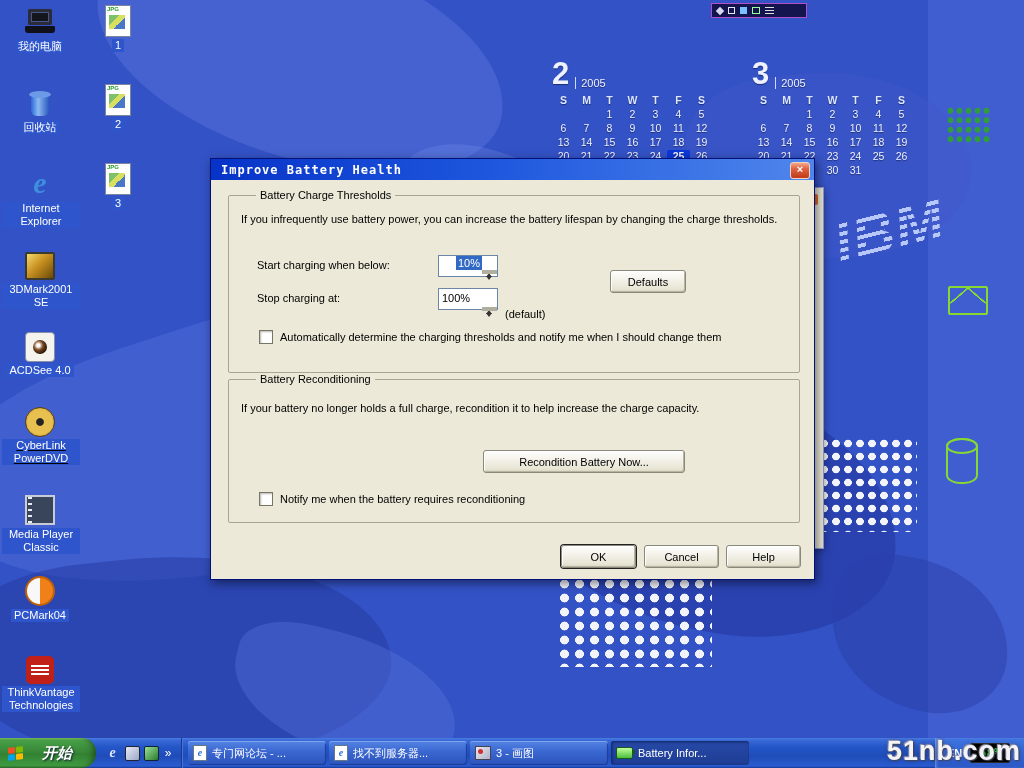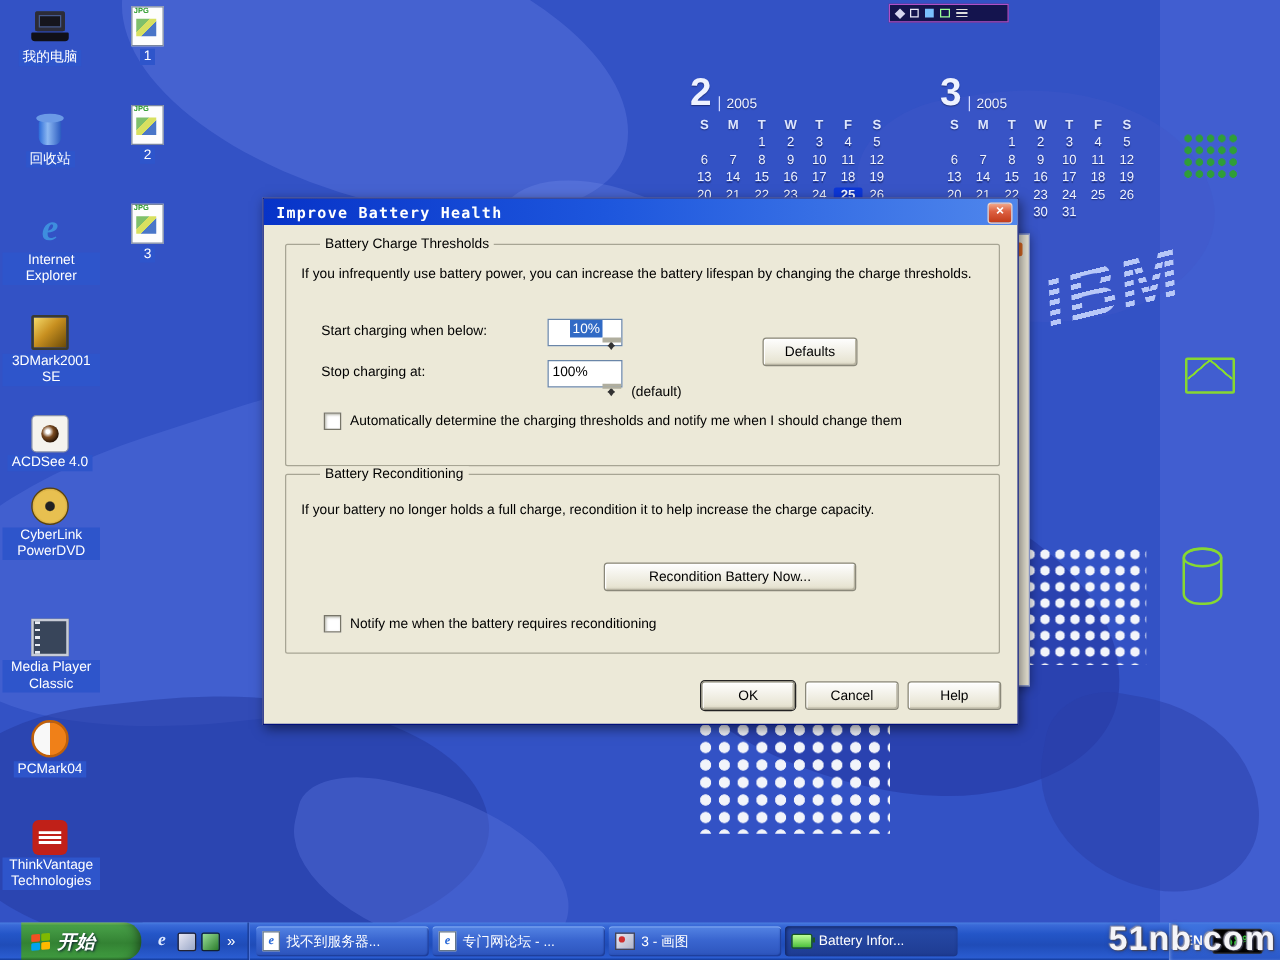--- a/index.html
+++ b/index.html
@@ -118,23 +118,23 @@
        background:#14144e;border:1px solid #b050c8;display:flex;align-items:center;gap:5px;padding:0 5px;box-sizing:border-box;}
   .cap{flex:0 0 auto;}
   .cap1{width:6px;height:6px;background:#d8d8f0;transform:rotate(45deg);}
   .cap2{width:7px;height:7px;border:1px solid #e8e8f8;box-sizing:border-box;}
   .cap3{width:7px;height:7px;background:#7ac0ff;}
   .cap4{width:8px;height:7px;border:1px solid #9f9;box-sizing:border-box;}
   .cap5{width:9px;height:8px;background:repeating-linear-gradient(180deg,#ddd 0 1px,transparent 1px 3px);}
   
   .taskbar{position:absolute;left:0;bottom:0;width:1024px;height:30px;z-index:8;display:flex;
        background:linear-gradient(#4b7fe0 0,#3a6ad8 2px,#2456c8 9px,#1f4cb8 18px,#2a5cd0 28px,#123a9a 30px);}
-  .startbtn{flex:0 0 96px;height:30px;border-radius:0 14px 14px 0;display:flex;align-items:center;gap:6px;padding-left:8px;box-sizing:border-box;
+  .startbtn{flex:0 0 96px;height:30px;border-radius:0 14px 14px 0;display:flex;align-items:center;gap:19px;padding-left:8px;box-sizing:border-box;
        background:linear-gradient(#7aba5a 0,#48a048 8%,#338233 55%,#3f9a3f 92%,#2a6a2a);
-       box-shadow:inset -7px 0 9px -6px rgba(0,0,0,.55);margin-left:17px;}
+       box-shadow:inset -7px 0 9px -6px rgba(0,0,0,.55);}
   .startlabel{color:#fff;font-weight:bold;font-size:15px;font-style:italic;text-shadow:1px 1px 2px #123;}
   .winflag{display:grid;grid-template-columns:7px 7px;grid-auto-rows:6px;gap:1px;transform:skewY(-6deg);}
   .winflag i{border-radius:1px;}
   .wf1{background:#f25022;} .wf2{background:#7fba00;} .wf3{background:#00a4ef;} .wf4{background:#ffb900;}
   .quicklaunch{display:flex;align-items:center;padding:0 6px;border-right:1px solid #1a3a90;box-shadow:1px 0 0 #4a72d8;}
   .ql{width:17px;height:17px;margin:0 2px;display:flex;align-items:center;justify-content:center;border-radius:2px;}
   .ql.iq{color:#dce8ff;font:italic bold 14px "Liberation Serif",serif;}
   .ql.m1{width:13px;height:13px;background:linear-gradient(135deg,#e8e8f4,#9aa8c8);border:1px solid #223;}
   .ql.m2{width:13px;height:13px;background:linear-gradient(135deg,#9ae09a,#2a7a2a);border:1px solid #123;}
   .ql.chev{color:#fff;font-size:12px;width:10px;}
@@ -300,21 +300,21 @@
         <div class="lbl">Internet Explorer</div>
       </div>
       <div class="dicon" style="top: 249px;">
         <div class="ic mark3d"></div>
         <div class="lbl">3DMark2001 SE</div>
       </div>
       <div class="dicon" style="top: 330px;">
         <div class="ic acdsee"></div>
         <div class="lbl">ACDSee 4.0</div>
       </div>
-      <div class="dicon" style="top: 388px;">
+      <div class="dicon" style="top: 405px; text-decoration: underline;">
         <div class="ic pdvd"></div>
         <div class="lbl">CyberLink PowerDVD</div>
       </div>
       <div class="dicon" style="top: 492px;">
         <div class="ic mpc"></div>
         <div class="lbl">Media Player Classic</div>
       </div>
       <div class="dicon" style="top: 573px;">
         <div class="ic pcmark"></div>
         <div class="lbl">PCMark04</div>
@@ -413,25 +413,25 @@
     </div>
     <div class="quicklaunch">
       <span class="ql iq">e</span>
       <span class="ql m1"></span>
       <span class="ql m2"></span>
       <span class="ql chev">»</span>
     </div>
     <div class="tasks" id="taskbar-tasks">
         <div class="taskbtn">
           <div class="ticon iepage"></div>
-          <span class="tlabel">找不到服务器...</span>
+          <span class="tlabel">专门网论坛 - ...</span>
         </div>
         <div class="taskbtn">
           <div class="ticon iepage"></div>
-          <span class="tlabel">专门网论坛 - ...</span>
+          <span class="tlabel">找不到服务器...</span>
         </div>
         <div class="taskbtn">
           <div class="ticon paint"></div>
           <span class="tlabel">3 - 画图</span>
         </div>
         <div class="taskbtn active">
           <div class="ticon battery"></div>
           <span class="tlabel">Battery Infor...</span>
         </div>
       </div>

